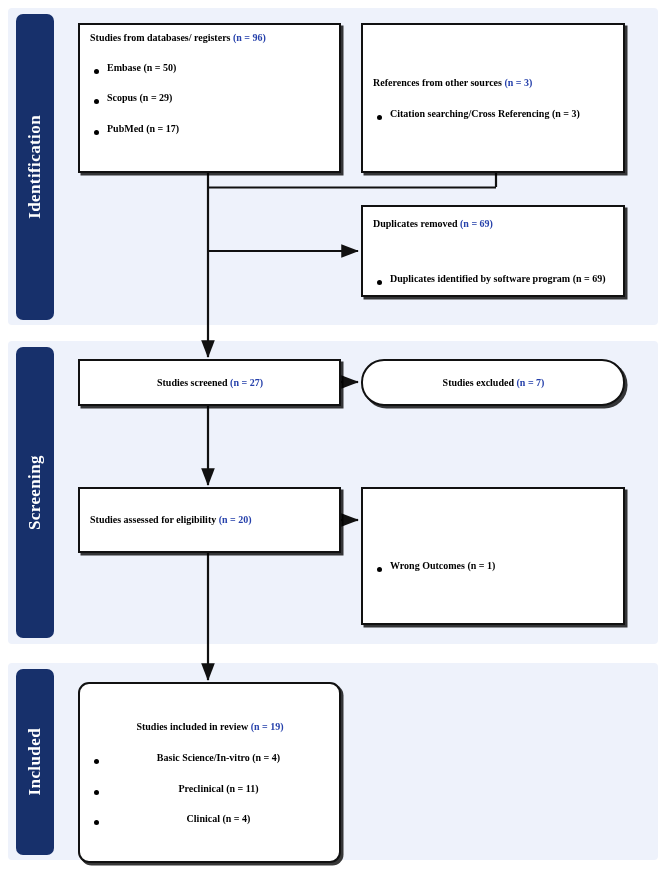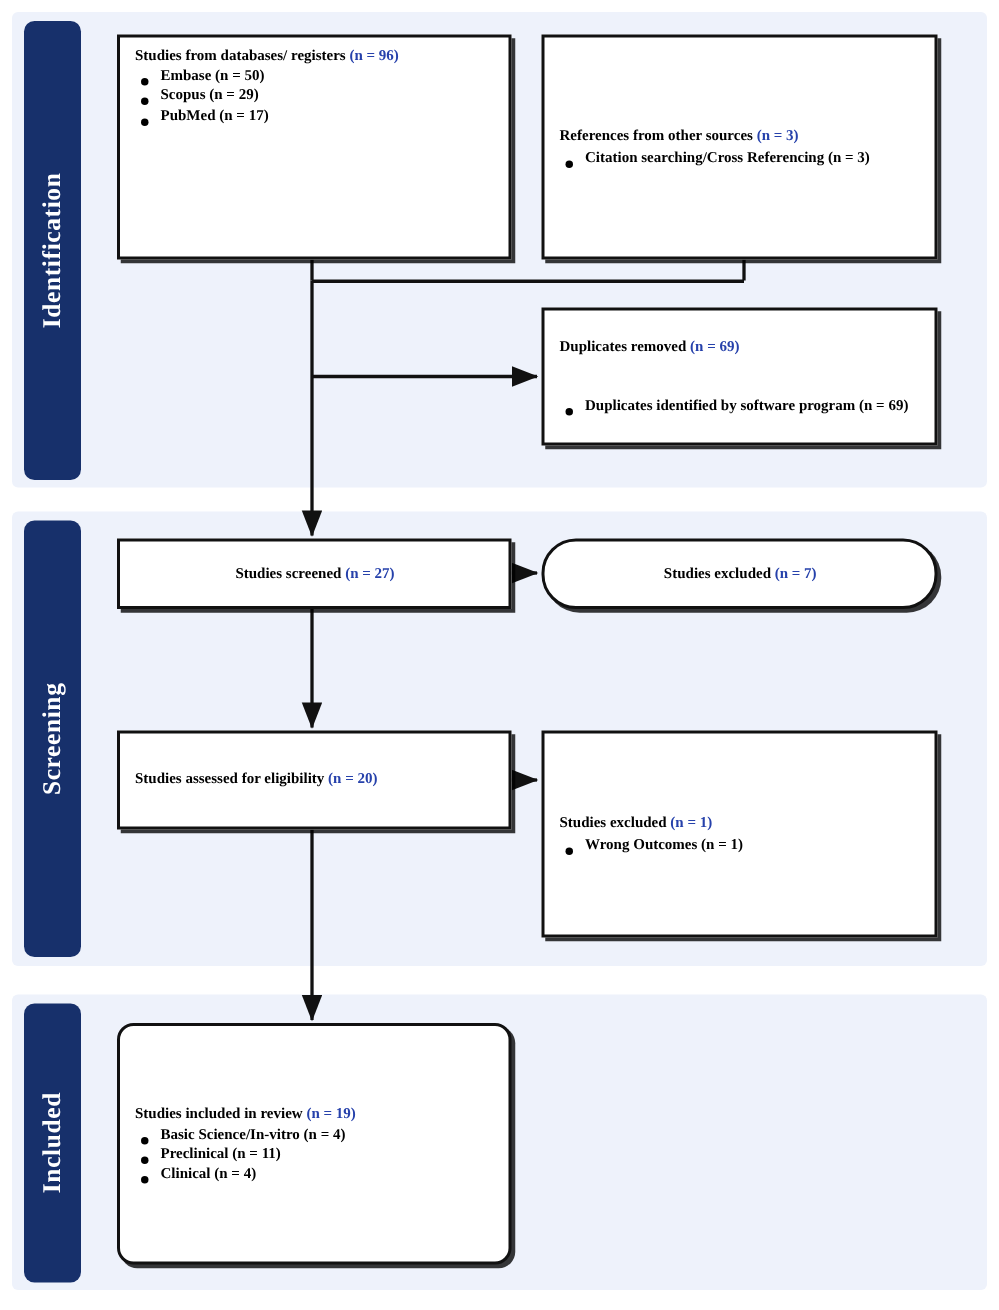--- a/index.html
+++ b/index.html
@@ -52,39 +52,39 @@
   .box.rounded{border-radius:11px;}
   .box.vcenter{display:flex;flex-direction:column;justify-content:center;}
 
   .box .hdr{margin:0;}
   .blue{color:#2641ab;}
 
   ul.bl{list-style:none;margin:1px 0 0 0;padding:0;}
   ul.bl li{
     position:relative;
     padding-left:17px;
-    margin-top:1px;
+    margin-top:18px;
     line-height:1.22;
   }
   ul.bl li::before{
     content:"";
     position:absolute;left:4px;top:7px;
     width:5px;height:5px;border-radius:50%;
     background:#000;
   }
 
   
   #box-databases   {left:78px; top:23px;  width:263px; height:150px;}
   #box-references  {left:361px;top:23px;  width:264px; height:150px;}
   #box-duplicates  {left:361px;top:205px; width:264px; height:92px;gap:24px;}
   #box-screened    {left:78px; top:359px; width:263px; height:47px;}
   #box-excluded1   {left:361px;top:359px; width:264px; height:47px;border-radius:23px;}
   #box-eligibility {left:78px; top:487px; width:263px; height:66px;}
   #box-excluded2   {left:361px;top:487px; width:264px; height:138px;}
-  #box-included    {left:78px; top:682px; width:263px; height:161px;}
+  #box-included    {left:78px; top:682px; width:263px; height:181px;text-align:center;}
 
   
   #wires{position:absolute;left:0;top:0;width:666px;height:873px;pointer-events:none;}
 </style>
 </head>
 <body>
 
 <div id="stage">
 
   <div class="band b1"></div>
@@ -170,23 +170,20 @@
     </div>
   </div>
 
   <div class="box vcenter" id="box-eligibility">
     <div class="hdr">
       <span>Studies assessed for eligibility </span><span class="blue">(n = 20)</span>
     </div>
   </div>
 
   <div class="box vcenter" id="box-excluded2">
-    <div class="hdr">
-      <span>Studies excluded </span><span class="blue">(n = 1)</span>
-    </div>
     <ul class="bl">
       <li>Wrong Outcomes (n = 1)</li>
     </ul>
   </div>
 
   <div class="box rounded vcenter" id="box-included">
     <div class="hdr">
       <span>Studies included in review </span><span class="blue">(n = 19)</span>
     </div>
     <ul class="bl">

